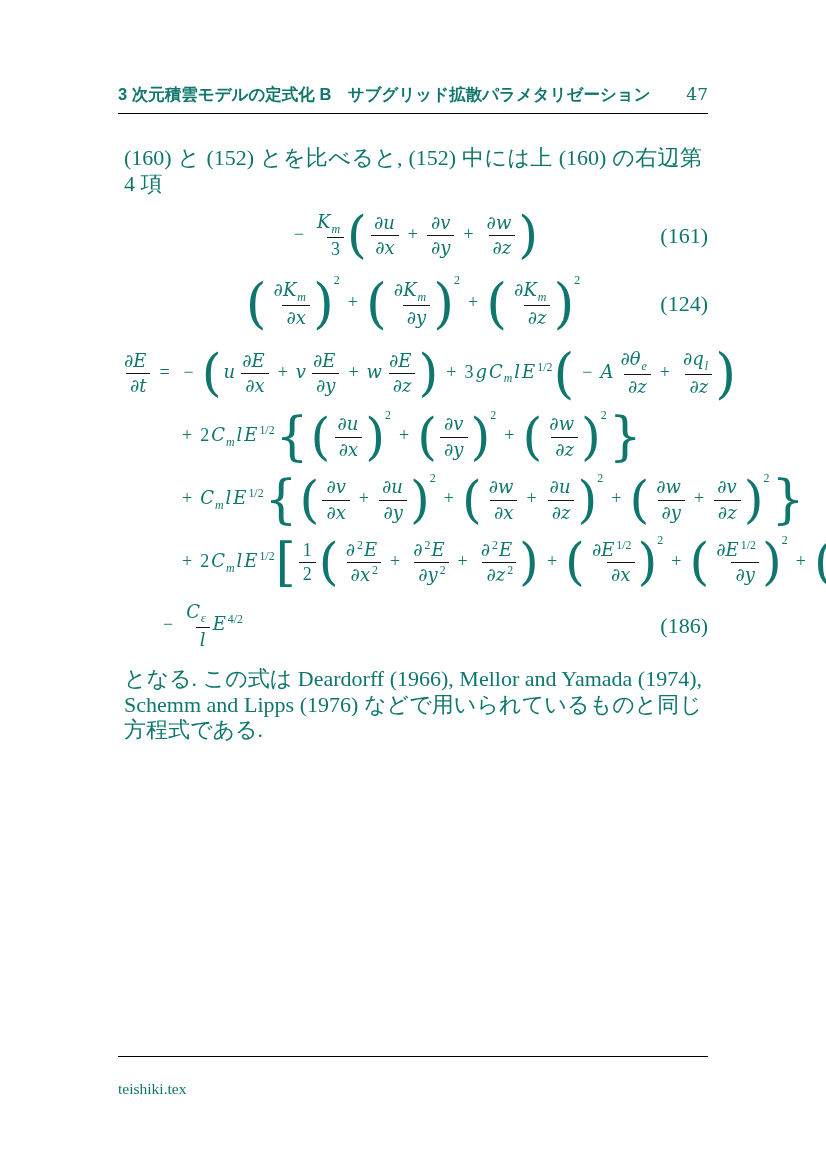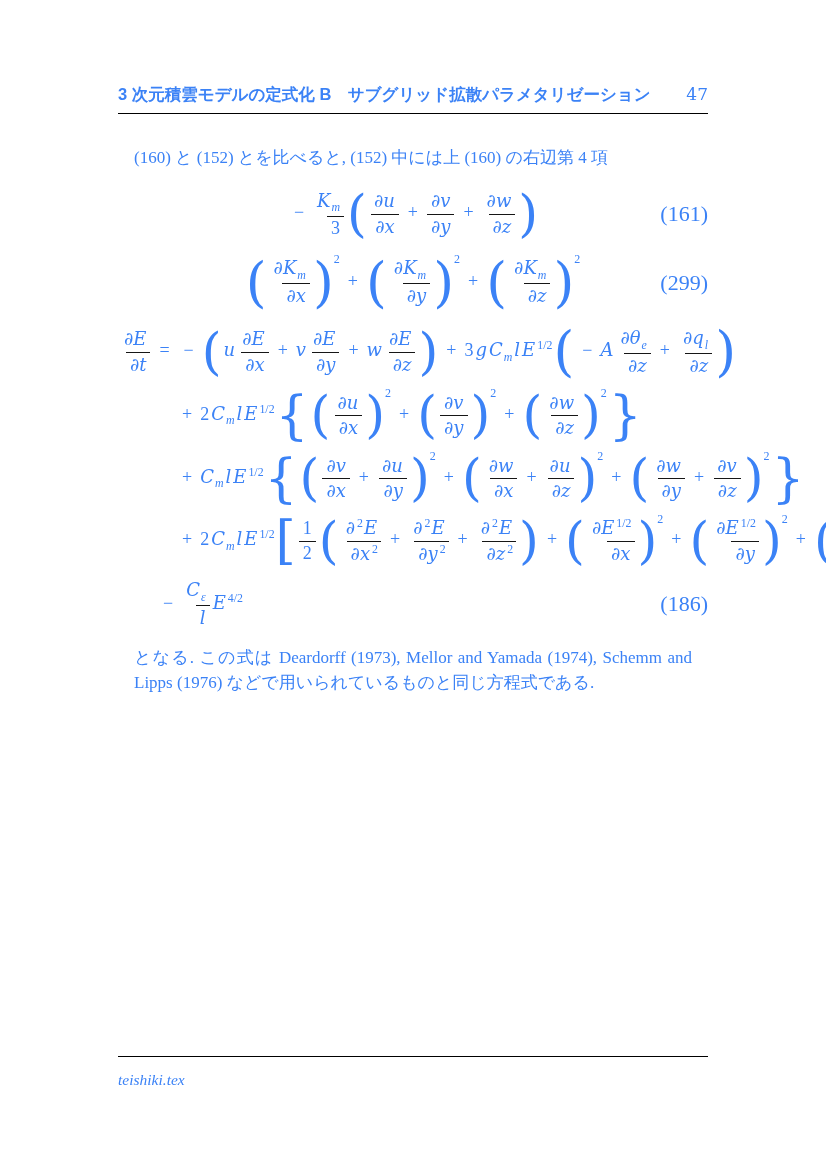--- a/index.html
+++ b/index.html
@@ -1,27 +1,27 @@
 <!DOCTYPE html>
 <html><head>
 <meta charset="utf-8">
 <style>
   html,body{margin:0;padding:0;background:#ffffff;}
   .page{position:relative;width:826px;height:1169px;background:#ffffff;overflow:hidden;
-        font-family:"Liberation Serif","DejaVu Serif",serif;color:#3b82f6;}
+        font-family:"Liberation Serif","DejaVu Serif",serif;color:#0f766e;}
   .content{position:absolute;left:118px;top:0;width:590px;}
 
   
   .header{margin-top:84px;display:flex;justify-content:space-between;align-items:baseline;
           border-bottom:1.5px solid #000;padding-bottom:7px;}
   .htitle{font-family:"Liberation Sans","DejaVu Sans",sans-serif;font-weight:bold;font-size:16.5px;}
   .hpage{font-size:17px;font-family:"DejaVu Serif",serif;}
 
   
-  .para{font-size:17px;line-height:25.5px;margin:16px;text-align:justify;}
+  .para{font-size:22px;line-height:25.5px;margin:6px;text-align:justify;}
   .p1{margin-top:31px;}
   .p2{margin-top:16px;}
   .p3{margin-top:18px;}
   .p4{margin-top:26px;}
   .p5{margin-top:12px;}
 
   
   .eq{position:relative;font-size:18px;margin:12px 0;}
   .eqline{position:relative;white-space:nowrap;line-height:1.1;padding:2px 0;}
   .eqline.center{text-align:center;}
@@ -39,21 +39,21 @@
   .frac{display:inline-flex;flex-direction:column;align-items:flex-end;vertical-align:middle;margin:0 2px;}
   .frac .num,.frac .den{display:block;text-align:center;padding:0 3px;line-height:1.3;}
   .frac .den{border-top:1px solid #161616;}
   .fgroup{display:inline-flex;align-items:center;vertical-align:middle;margin:0 1px;}
   .fglyph{line-height:1;font-family:"DejaVu Serif",serif;font-style:normal;}
   .fbody{display:inline-block;white-space:nowrap;padding:0 1px;}
   .gsup{font-size:12px;align-self:flex-start;transform:translateY(-3px);font-style:normal;}
 
   
   .footer{position:absolute;left:118px;right:118px;top:1056px;border-top:1.5px solid #000;
-          padding-top:14px;display:flex;justify-content:space-between;font-size:15.5px;font-style:italic;}
+          padding-top:23px;display:flex;justify-content:space-between;font-size:15.5px;}
 </style>
 </head>
 <body>
 
 <div class="page">
   <div class="content">
 
     <div class="header">
       <span class="htitle">3 次元積雲モデルの定式化 B　サブグリッド拡散パラメタリゼーション</span>
       <span class="hpage">47</span>
@@ -102,21 +102,21 @@
             <span class="gsup">2</span>
           </span><span class="mop">+</span><span class="fgroup">
             <span class="fglyph" style="font-size: 53.4703px;">(</span>
             <span class="fbody"><span class="frac">
                 <span class="num"><span class="mv">∂K</span><span class="msb">m</span></span>
                 <span class="den"><span class="mv">∂z</span></span>
               </span></span>
             <span class="fglyph" style="font-size: 53.4703px;">)</span>
             <span class="gsup">2</span>
           </span></span>
-        <span class="tag">(299)</span>
+        <span class="tag">(124)</span>
       </div>
 
 
 
     <div class="eq eq163">
         <span class="eqline l0" style="display: block;"><span class="frac">
             <span class="num"><span class="mv">∂E</span></span>
             <span class="den"><span class="mv">∂t</span></span>
           </span><span class="mop">=</span><span class="mop">−</span><span class="fgroup">
             <span class="fglyph" style="font-size: 50.7769px;">(</span>
@@ -246,20 +246,20 @@
               </span><span class="mop">+</span><span class="fgroup">
                 <span class="fglyph" style="font-size: 50.7769px;">(</span>
               </span></span>
           </span></span>
         <span class="eqline l4" style="display: block;"><span class="mop">−</span><span class="frac">
             <span class="num"><span class="mv">C</span><span class="msb">ε</span></span>
             <span class="den"><span class="mv">l</span></span>
           </span><span class="mv">E</span><span class="msp">4/2</span><span class="tag">(186)</span></span>
       </div>
 
-    <p class="para p5">となる. この式は Deardorff (1973), Mellor and Yamada (1974), Schemm and Lipps (1976) などで用いられているものと同じ方程式である.</p>
+    <p class="para p5">となる. この式は Deardorff (1966), Mellor and Yamada (1974), Schemm and Lipps (1976) などで用いられているものと同じ方程式である.</p>
 
   </div>
 
   <div class="footer">
     <span>teishiki.tex</span>
   </div>
 </div>
 
 </body></html>

